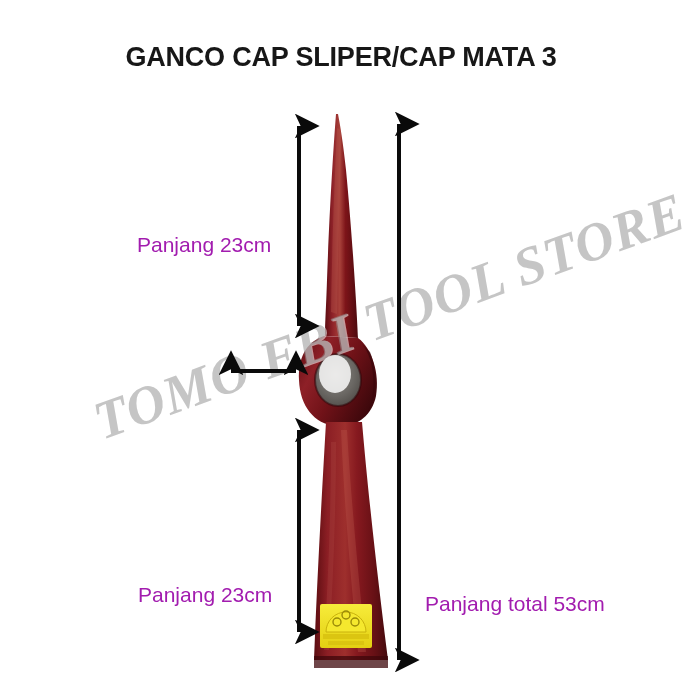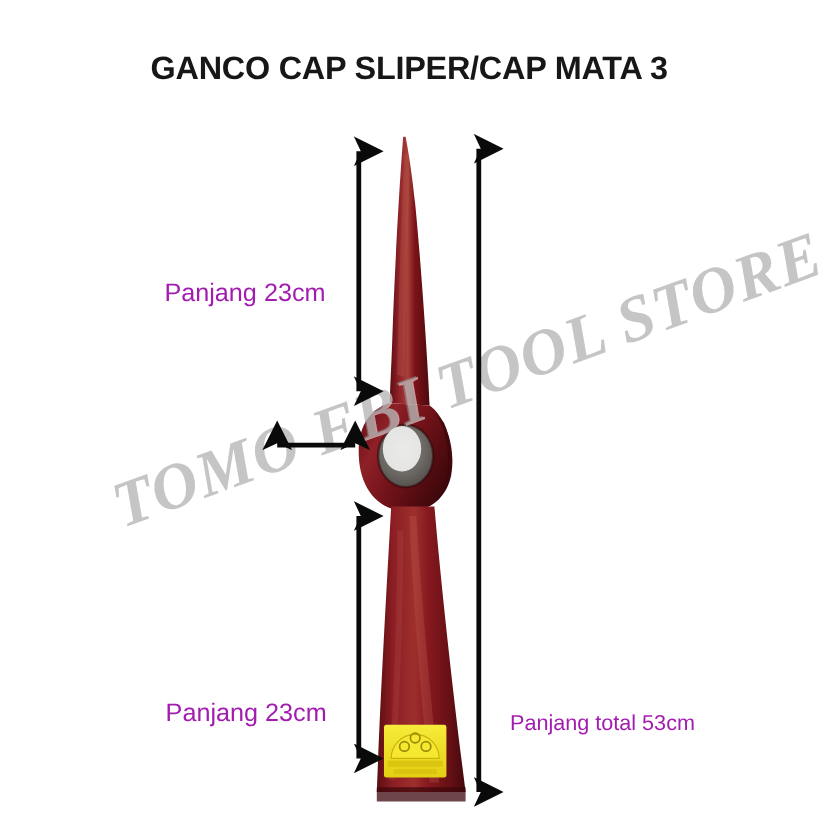--- a/index.html
+++ b/index.html
@@ -65,21 +65,21 @@
   
   .dim-label {
     position: absolute;
     font-family: "Liberation Sans", sans-serif;
     color: #a21caf;
     white-space: nowrap;
   }
   #label-top-left   { left: 137px; top: 233px; font-size: 21px; }
   #label-round      { left: 61px;  top: 362px; font-size: 14.5px; }
   #label-bot-left   { left: 138px; top: 583px; font-size: 21px; }
-  #label-total      { left: 425px; top: 592px; font-size: 18px; }
+  #label-total      { left: 425px; top: 592px; font-size: 21px; }
 
   
   #arrows {
     position: absolute;
     left: 0; top: 0;
     width: 682px; height: 682px;
     pointer-events: none;
   }
 
   

